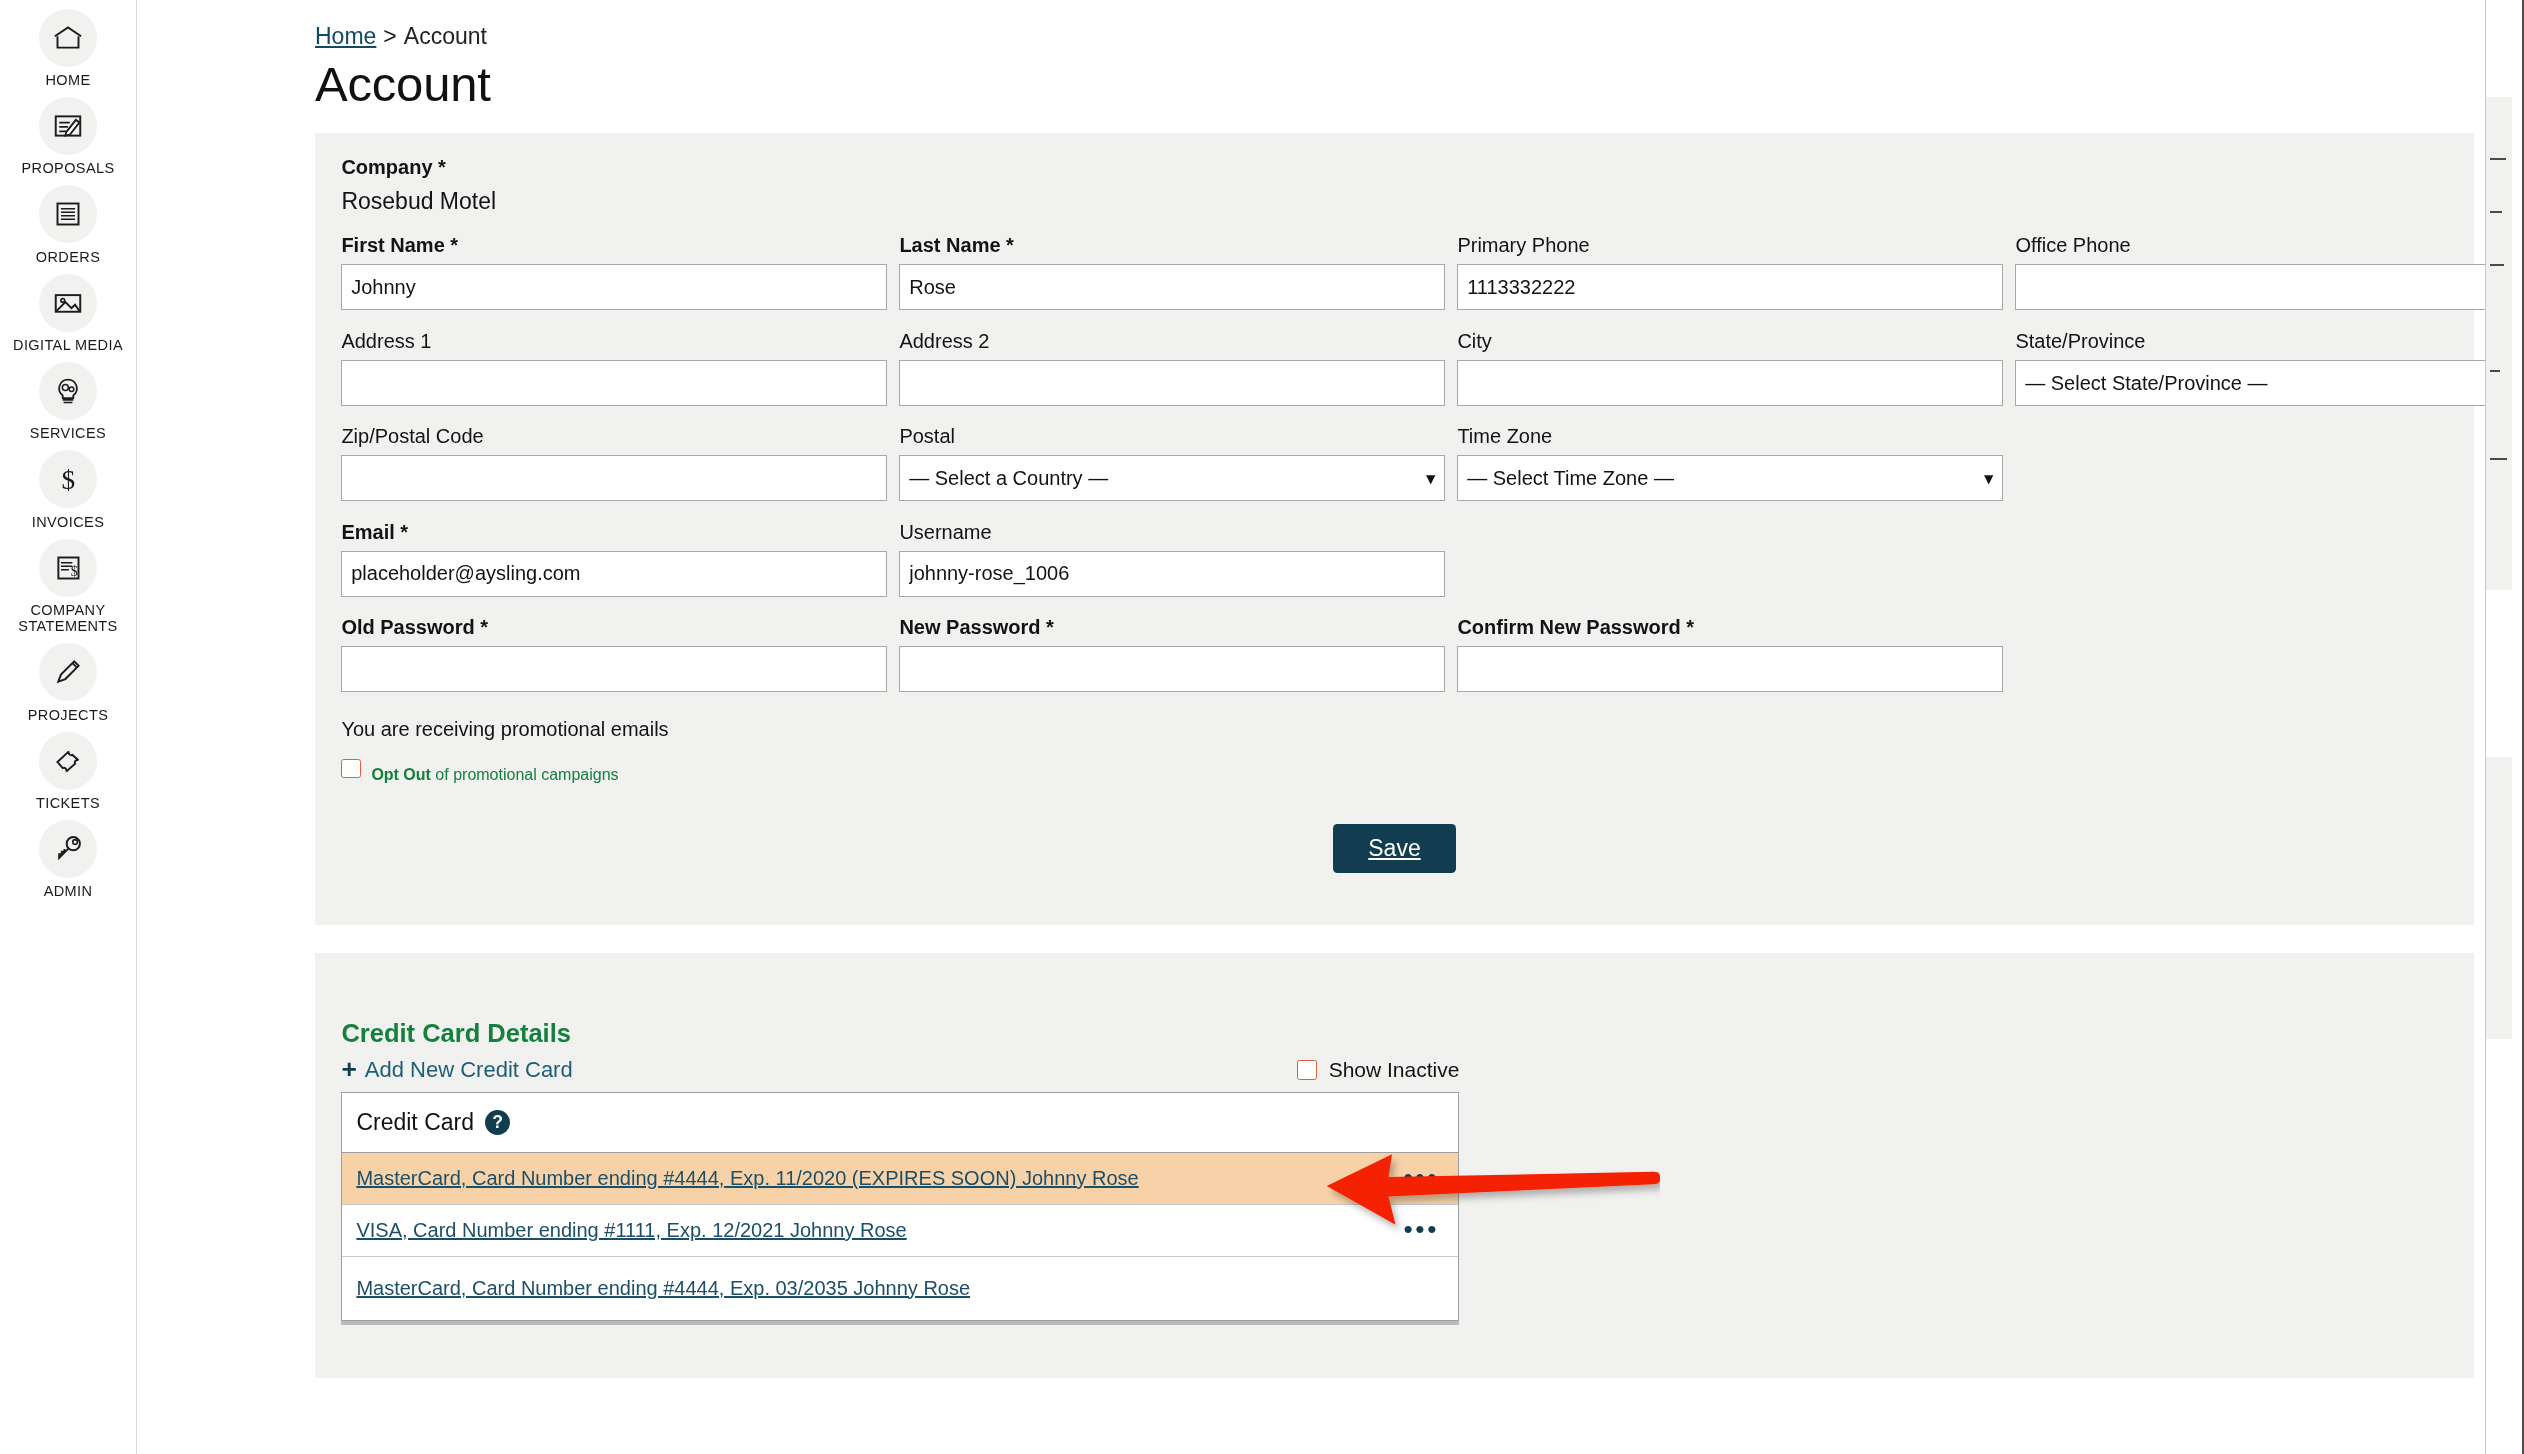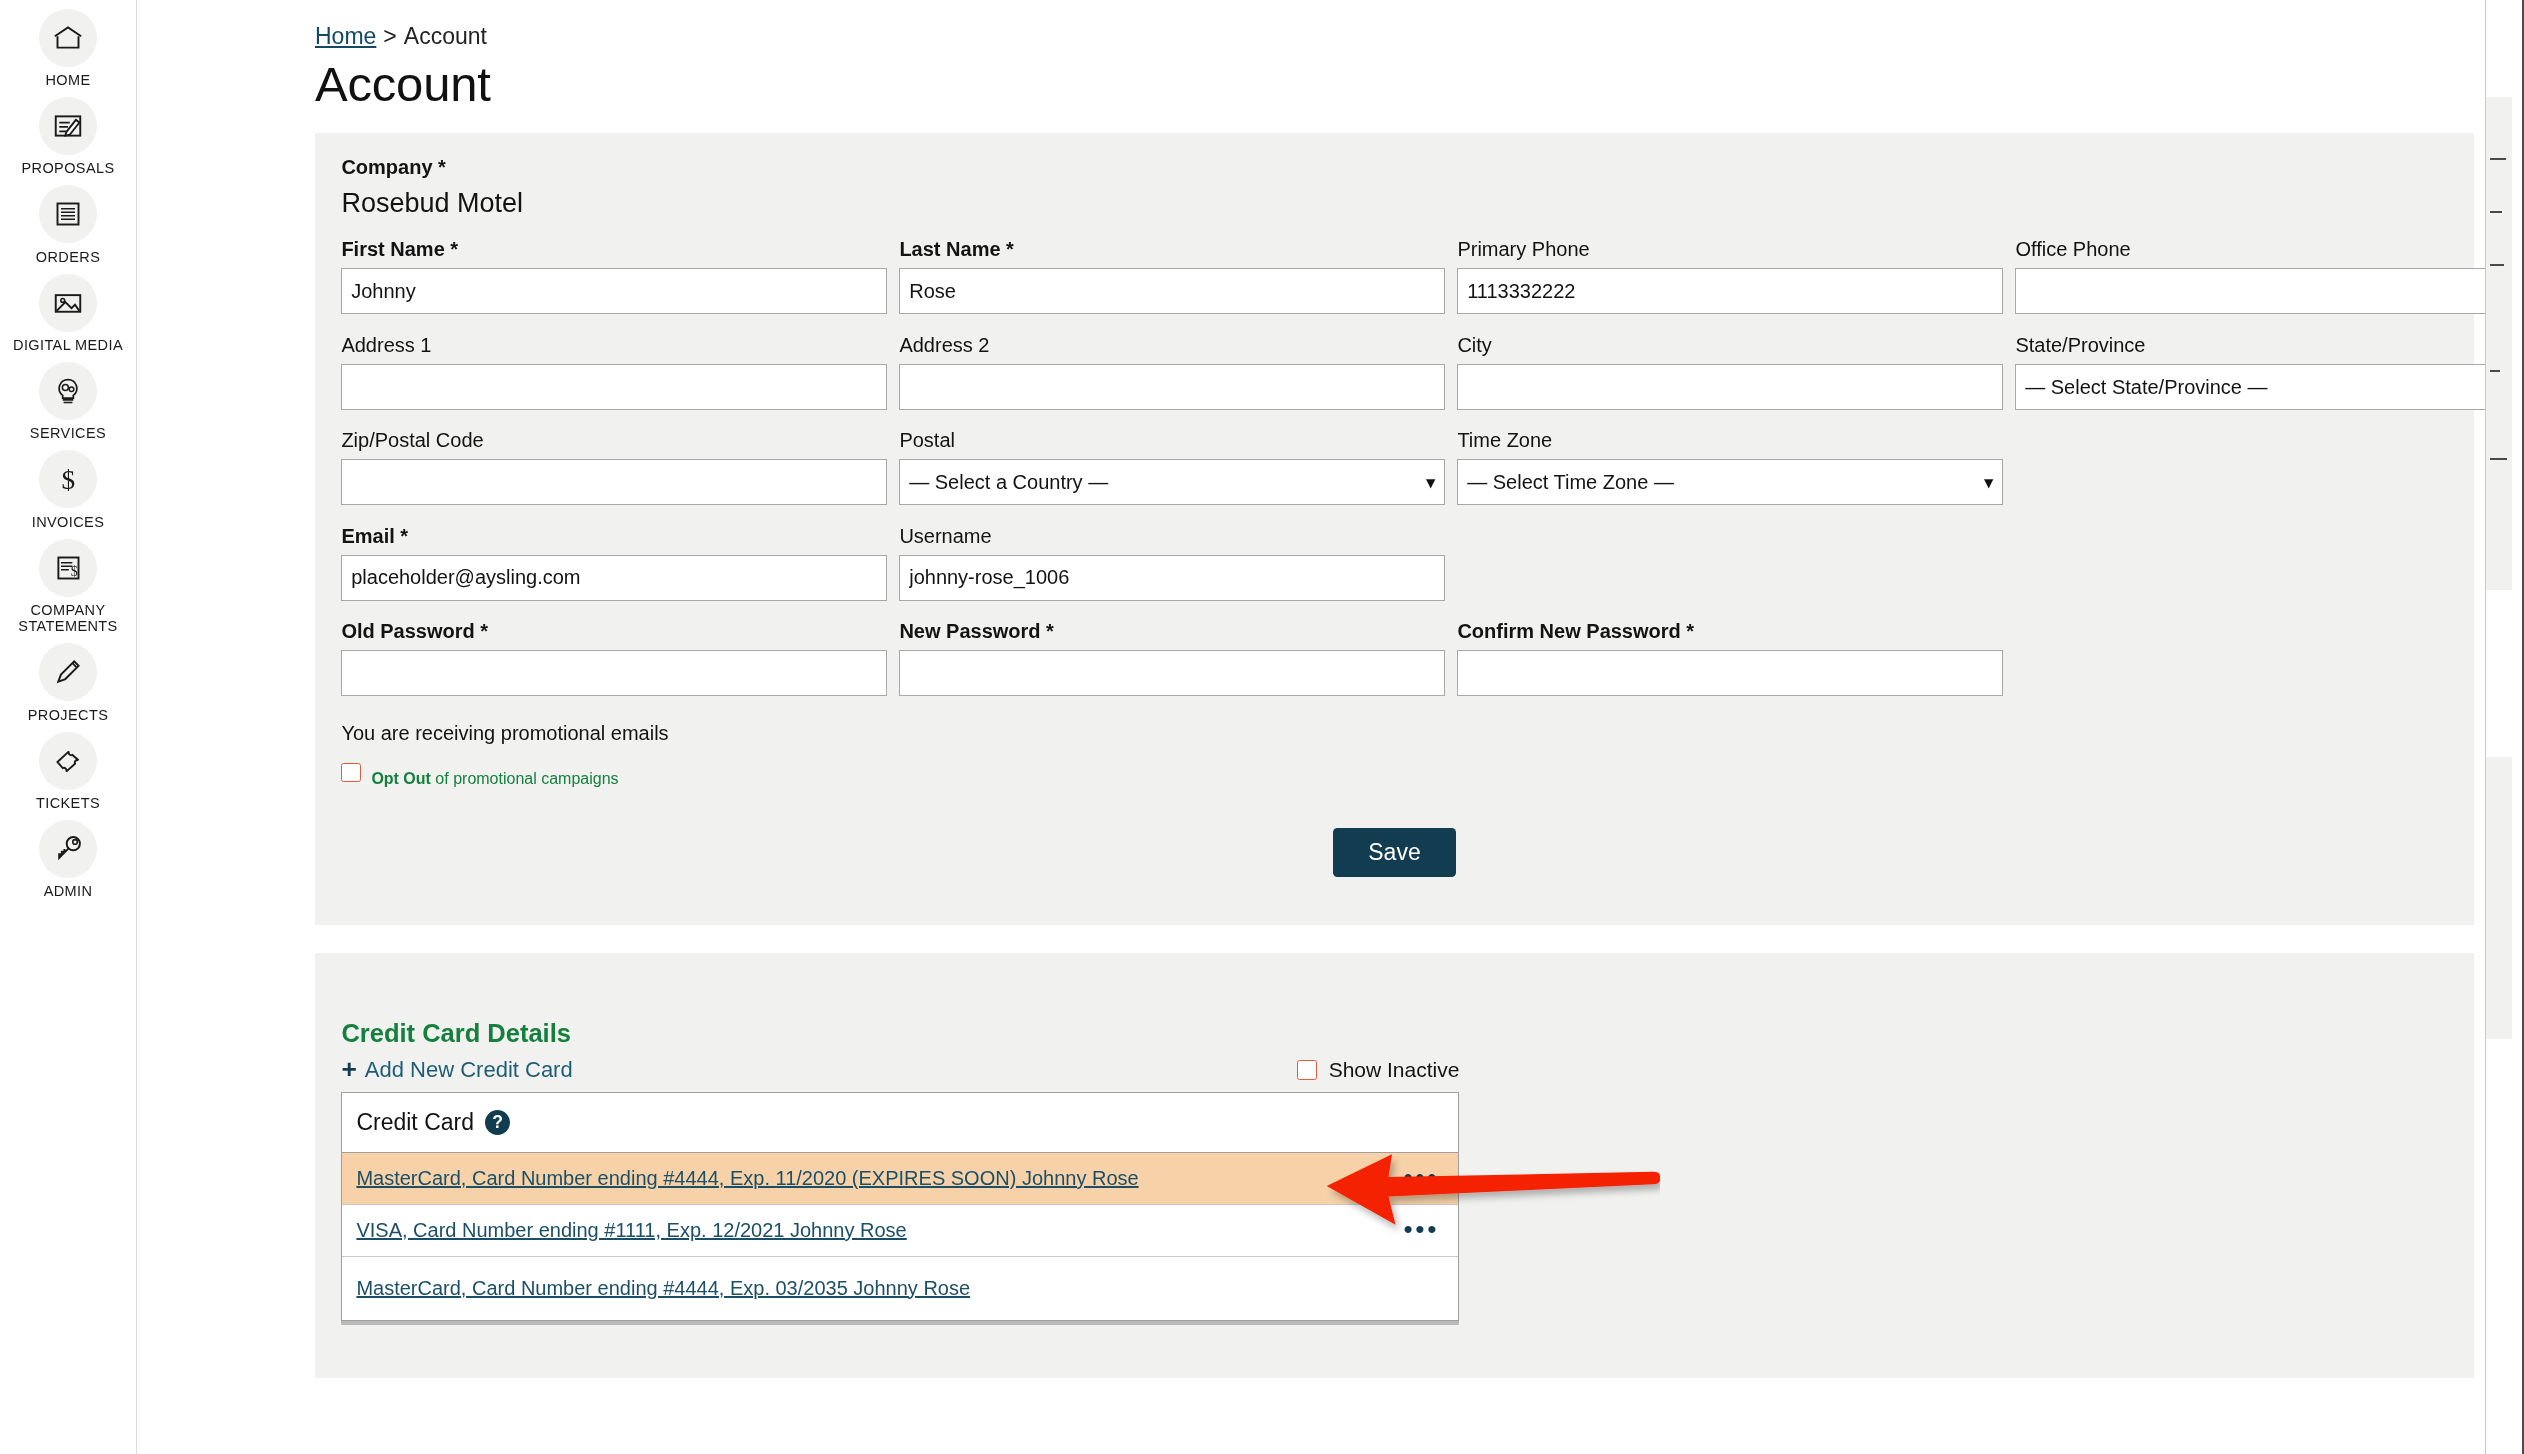--- a/index.html
+++ b/index.html
@@ -69,21 +69,21 @@
     margin-left: 141px;
     width: 2159px;
     background: #f1f1f0;
     padding: 23px 26.4px 26.4px 26.4px;
   }
   #panel-account { min-height: 792px; }
   #panel-cards { margin-top: 28px; padding-bottom: 53px; }
 
   
   .company-label { font-size: 20px; font-weight: bold; color:#131313; }
-  .company-value { font-size: 27px; color:#131313; margin-top: 8.8px; }
+  .company-value { font-size: 23px; color:#131313; margin-top: 8.8px; }
 
   
   .form-row {
     display: grid;
     grid-template-columns: 546px 546px 546px 546px;
     column-gap: 12px;
     margin-top: 19.4px;
   }
   .field { display:flex; flex-direction: column; }
   .field.empty { visibility: hidden; }
@@ -138,21 +138,21 @@
   }
   .promo-check-label { font-size: 16px; color:#15803d;margin-top:12px; }
   .promo-check-label b { font-weight: bold; }
 
   
   #save-row { display:flex; justify-content:center; margin-top: 40px; }
   #save-button {
     background: #123c50; color: #fff;
     border: none; border-radius: 4.4px;
     font-size: 23px; font-family:"Liberation Sans", sans-serif;
-    padding: 11.4px 35px; cursor: pointer;
+    padding: 11.4px 35px; cursor: pointer; text-decoration: underline;
   }
 
   
   .cc-title { font-size: 25.5px; font-weight: bold; color:#15803d;margin-top:43px; }
   .cc-toolbar {
     margin-top: 8.8px;
     width: 1118px;
     display:flex; align-items:center; justify-content: space-between;
   }
   #add-card-link {

